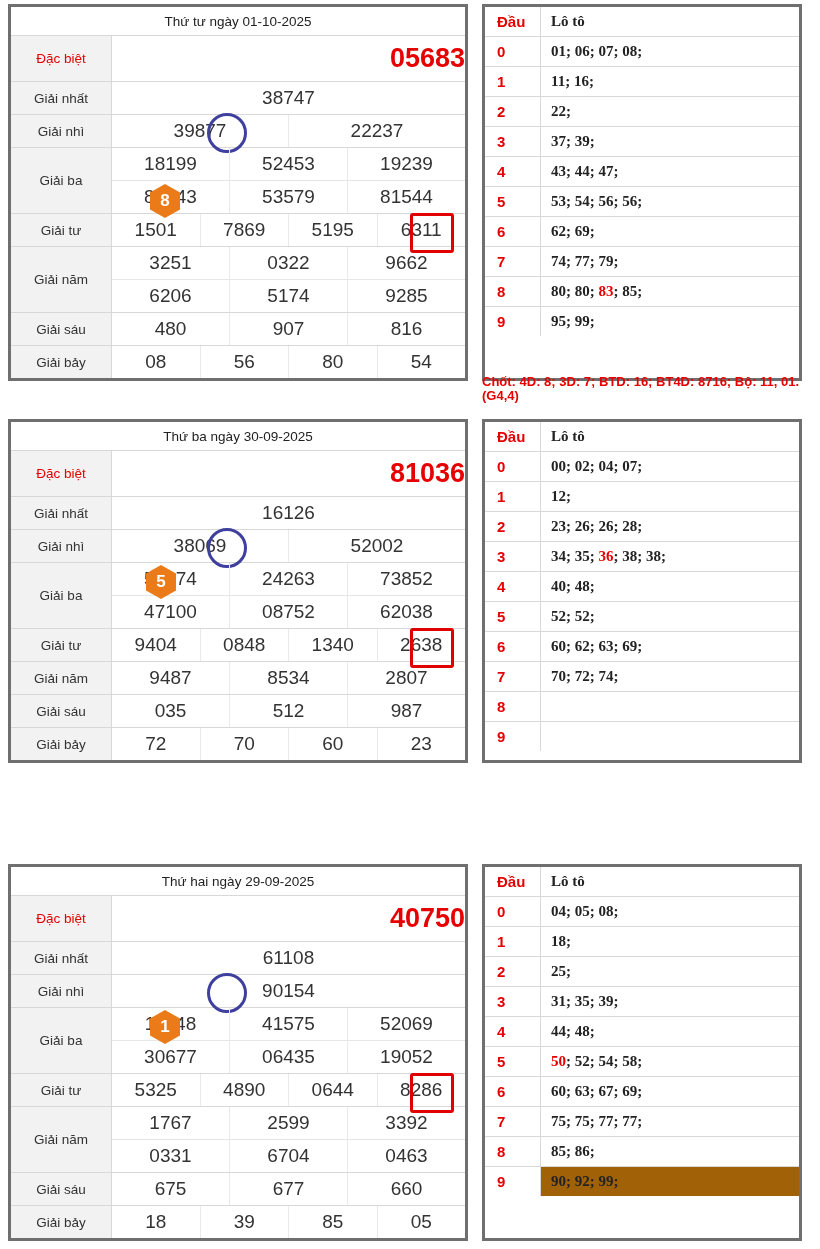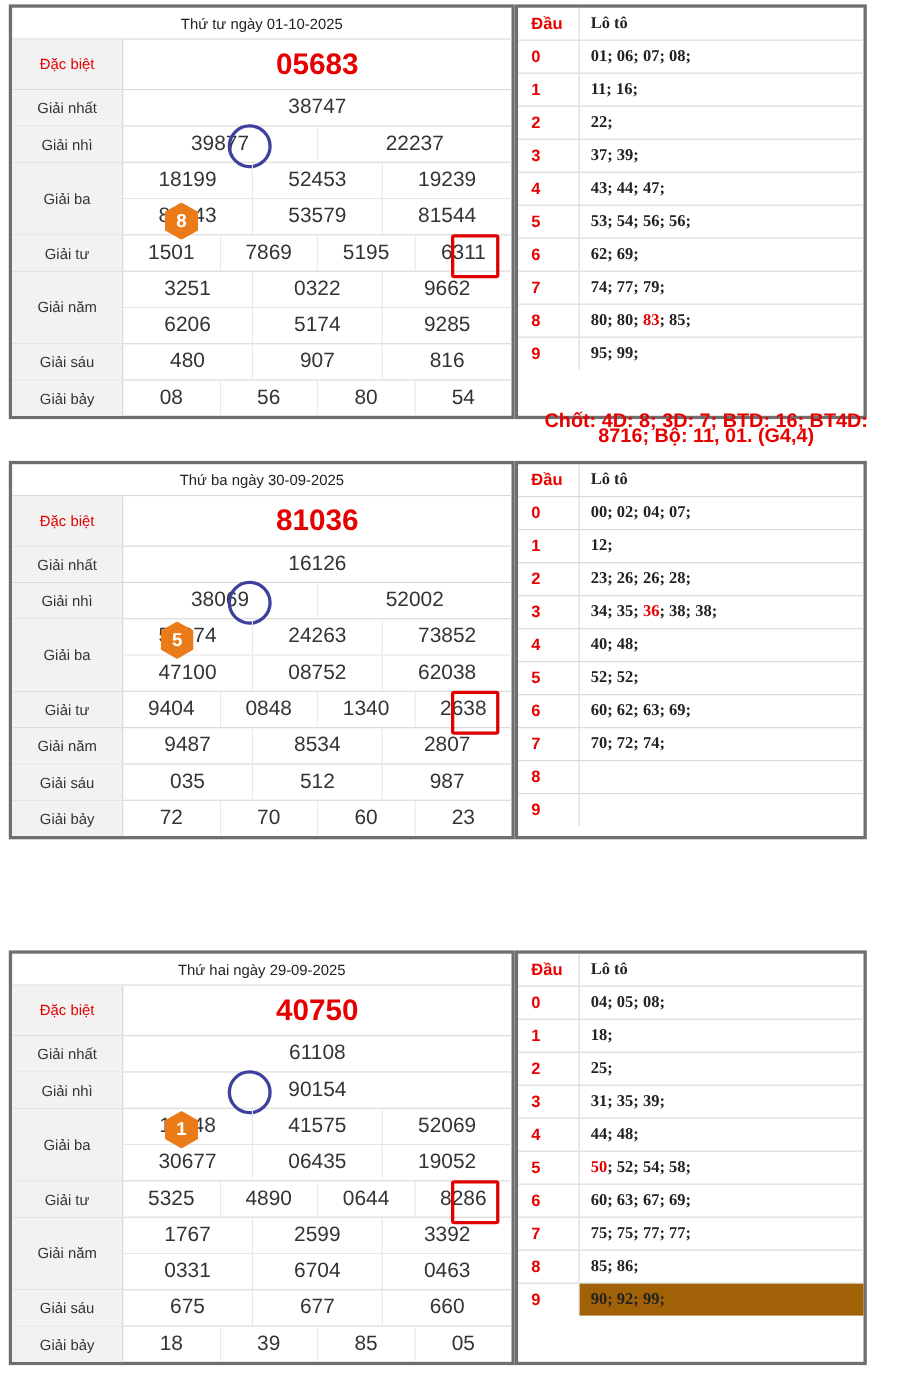--- a/index.html
+++ b/index.html
@@ -6,20 +6,21 @@
   body{
     width:820px;height:1249px;
     background:#ffffff;
     font-family:"Liberation Sans", sans-serif;
     position:relative;
     overflow:hidden;
   }
   .board{
     position:absolute;
     display:flex;
+    gap:14px;
   }
   
   .res{
     width:460px;
     border:3px solid #6f6f6f;
     background:#fff;
     box-sizing:border-box;
   }
   .res .r{
     display:flex;
@@ -66,21 +67,21 @@
     font-size:19px;
     color:#333;
     padding:5px 0;
     position:relative;
   }
   .cell.sep{border-right:1px solid #e9e9e9;}
   .db-val{
     font-size:27px;
     color:#e60000;
     font-weight:bold;
-    text-align:center;
+    text-align:right;
     flex:1;
     padding:7px 0;
   }
   .g1{font-size:19px;}
   
   .mk{position:absolute;pointer-events:none;}
   .mk.circle{
     width:34px;height:34px;
     border:3px solid #3f3f9e;
     border-radius:50%;
@@ -129,23 +130,22 @@
     font-weight:bold;
     font-family:Liberation Serif, serif;
   }
   .loto .head .lh,.loto .head .lv{font-size:15px;color:#e60000;}
   .loto .head .lv{color:#222;}
   .hl{background:#a16207;}
   .red{color:#e60000;}
   .chot{
     position:absolute;
     width:320px;
-    text-align:center;
     color:#e60000;
-    font-size:18px;
+    font-size:13px;
     font-weight:bold;
     line-height:14px;
   }
 </style>
 </head>
 <body>
 
 <div class="board" style="left:8px;top:4px;">
 
   <div class="res">

